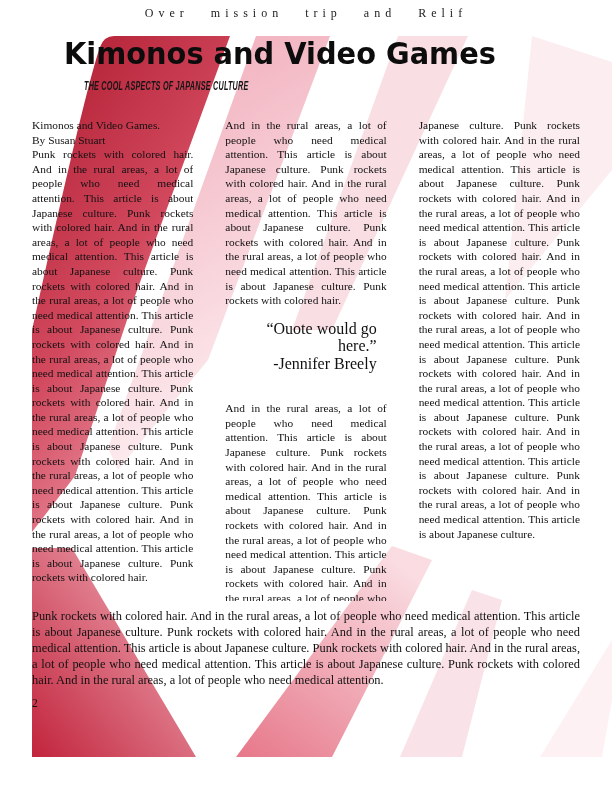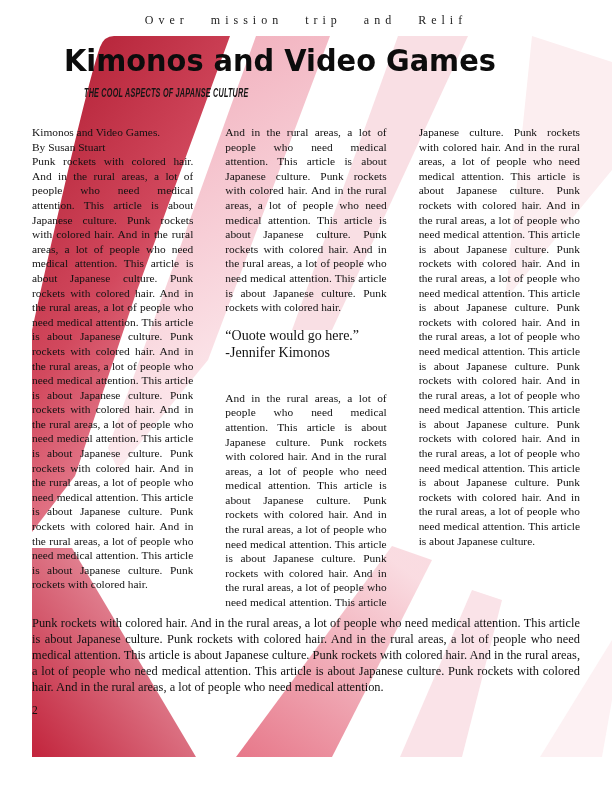--- a/index.html
+++ b/index.html
@@ -5,21 +5,21 @@
   html,body{margin:0;padding:0;background:#fff;}
   .page{
     position:relative;width:612px;height:792px;margin:0 auto;
     background:#fff;overflow:hidden;
     font-family:"Liberation Serif",serif;color:#111;
   }
   .bg-rays{position:absolute;left:0;top:0;width:612px;height:792px;z-index:0;}
   .content{position:relative;z-index:1;width:612px;height:792px;}
 
   .kicker{
-    padding-top:13px;text-align:center;
+    padding-top:6px;text-align:center;
     font-size:12px;letter-spacing:5px;word-spacing:14px;color:#222;
   }
   .headline{
     margin:14px 0 0 64px;
     font-family:"DejaVu Sans",sans-serif;font-weight:800;font-size:31px;
     letter-spacing:0px;transform:scaleX(.93);transform-origin:left;
     white-space:nowrap;color:#0c0c0c;
   }
   .subhead{
     margin:8px 0 0 84px;
@@ -30,21 +30,21 @@
 
   .columns{
     margin:25px 32px 0 32px;height:483px;overflow:hidden;
     display:flex;gap:32px;
     font-size:11.4px;line-height:14.6px;
   }
   .col{flex:1;min-width:0;overflow:hidden;text-align:justify;}
   .col p{margin:0;}
   .byline{text-align:left;margin:0 0 14.6px 0;}
   .quote-block{
-    text-align:left;font-size:14px;line-height:17.5px;
+    text-align:right;font-size:16px;line-height:17.5px;
     margin:12px 10px 29px 0;
   }
   .bottom-para{
     margin:7px 32px 0 32px;text-align:justify;
     font-size:12.4px;line-height:16.1px;
   }
   .reporting{margin:13px 32px 0 32px;font-size:12.4px;}
   .pagenum{margin:9px 32px 0 32px;font-size:11.5px;}
 </style>
 </head>
@@ -96,21 +96,21 @@
         <p class="byline"><span>Kimonos and Video Games.</span><br>
           <span>By Susan Stuart</span>
         </p>
         <p>Punk rockets with colored hair. And in the rural areas, a lot of people who need medical attention. This article is about Japanese culture. Punk rockets with colored hair. And in the rural areas, a lot of people who need medical attention. This article is about Japanese culture. Punk rockets with colored hair. And in the rural areas, a lot of people who need medical attention. This article is about Japanese culture. Punk rockets with colored hair. And in the rural areas, a lot of people who need medical attention. This article is about Japanese culture. Punk rockets with colored hair. And in the rural areas, a lot of people who need medical attention. This article is about Japanese culture. Punk rockets with colored hair. And in the rural areas, a lot of people who need medical attention. This article is about Japanese culture. Punk rockets with colored hair. And in the rural areas, a lot of people who need medical attention. This article is about Japanese culture. Punk rockets with colored hair.</p>
       </div>
 
       <div class="col">
         <p>And in the rural areas, a lot of people who need medical attention. This article is about Japanese culture. Punk rockets with colored hair. And in the rural areas, a lot of people who need medical attention. This article is about Japanese culture. Punk rockets with colored hair. And in the rural areas, a lot of people who need medical attention. This article is about Japanese culture. Punk rockets with colored hair.</p>
         <div class="quote-block">
           <span>“Ouote would go here.”</span><br>
-          <span>-Jennifer Kimonos</span>
+          <span>-Jennifer Breely</span>
         </div>
         <p>And in the rural areas, a lot of people who need medical attention. This article is about Japanese culture. Punk rockets with colored hair. And in the rural areas, a lot of people who need medical attention. This article is about Japanese culture. Punk rockets with colored hair. And in the rural areas, a lot of people who need medical attention. This article is about Japanese culture. Punk rockets with colored hair. And in the rural areas, a lot of people who need medical attention. This article is about</p>
       </div>
 
       <div class="col">
         <p>Japanese culture. Punk rockets with colored hair. And in the rural areas, a lot of people who need medical attention. This article is about Japanese culture. Punk rockets with colored hair. And in the rural areas, a lot of people who need medical attention. This article is about Japanese culture. Punk rockets with colored hair. And in the rural areas, a lot of people who need medical attention. This article is about Japanese culture. Punk rockets with colored hair. And in the rural areas, a lot of people who need medical attention. This article is about Japanese culture. Punk rockets with colored hair. And in the rural areas, a lot of people who need medical attention. This article is about Japanese culture. Punk rockets with colored hair. And in the rural areas, a lot of people who need medical attention. This article is about Japanese culture. Punk rockets with colored hair. And in the rural areas, a lot of people who need medical attention. This article is about Japanese culture.</p>
       </div>
 
     </div>
 

